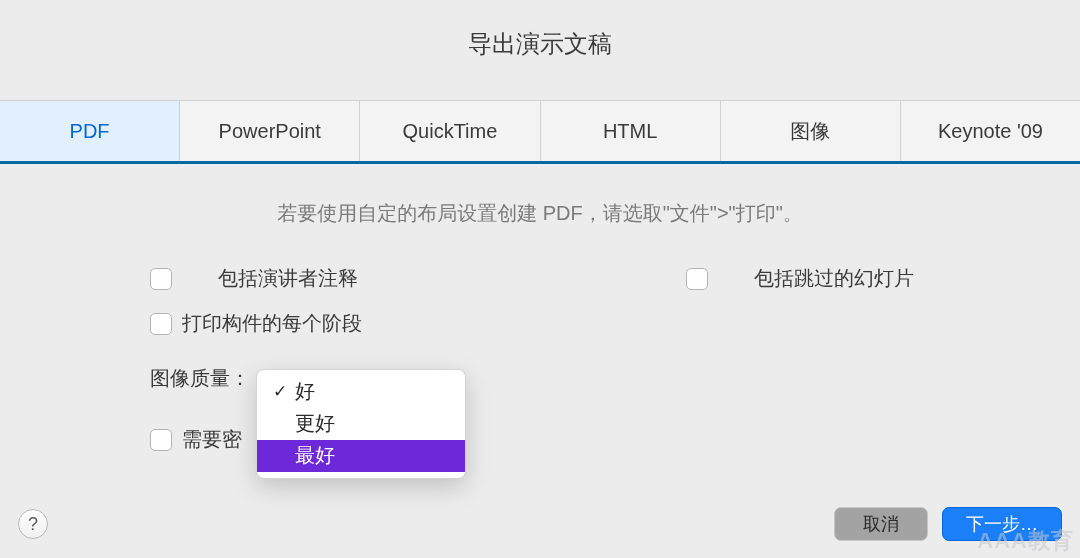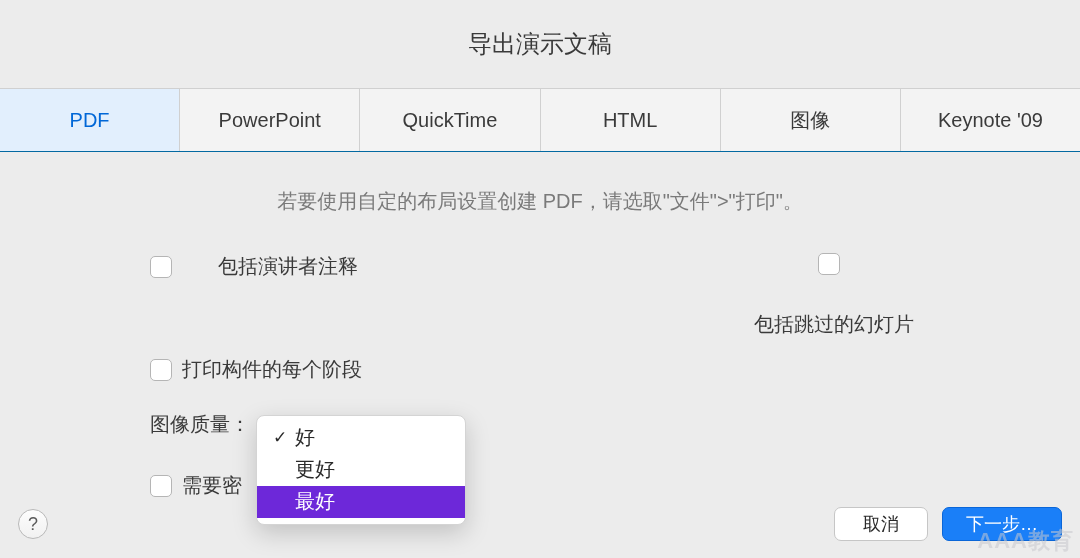--- a/index.html
+++ b/index.html
@@ -17,22 +17,23 @@
       align-items: center;
       justify-content: center;
       font-size: 24px;
       color: #3a3a3a;
       font-weight: 500;
     }
     .tabs {
       display: flex;
       height: 64px;
       border-top: 1px solid #d0d0d0;
-      border-bottom: 1px solid #0369a1;
+      border-bottom: 3px solid #0369a1;
       background: #f3f3f3;
+      margin-top: 12px;
     }
     .tab {
       flex: 1;
       display: flex;
       align-items: center;
       justify-content: center;
       font-size: 20px;
       color: #3a3a3a;
       border-right: 1px solid #d0d0d0;
       cursor: pointer;
@@ -60,21 +61,21 @@
     .row.two-col {
       display: flex;
       justify-content: space-between;
       align-items: flex-start;
     }
     .col {
       display: flex;
       align-items: center;
       gap: 36px;
     }
-    .col-right { margin-left: 8px; flex-direction: column; }
+    .col-right { margin-left: 8px; }
     .checkbox {
       width: 22px;
       height: 22px;
       border: 1.5px solid #b5b5b5;
       border-radius: 5px;
       background: #fff;
       margin-right: 10px;
       cursor: pointer;
       flex-shrink: 0;
     }
@@ -189,21 +190,21 @@
       min-width: 94px;
       padding: 0 18px;
       border-radius: 7px;
       font-size: 18px;
       display: inline-flex;
       align-items: center;
       justify-content: center;
       margin-left: 14px;
       cursor: pointer;
       border: 1px solid #c6c6c6;
-      background: #ffffff;
+      background: #a3a3a3;
       color: #2a2a2a;
     }
     .btn.primary {
       background: #1a7ff8;
       border: 1px solid #0a66d8;
       color: #fff;
       min-width: 120px;
     }
     .watermark {
       position: absolute;

